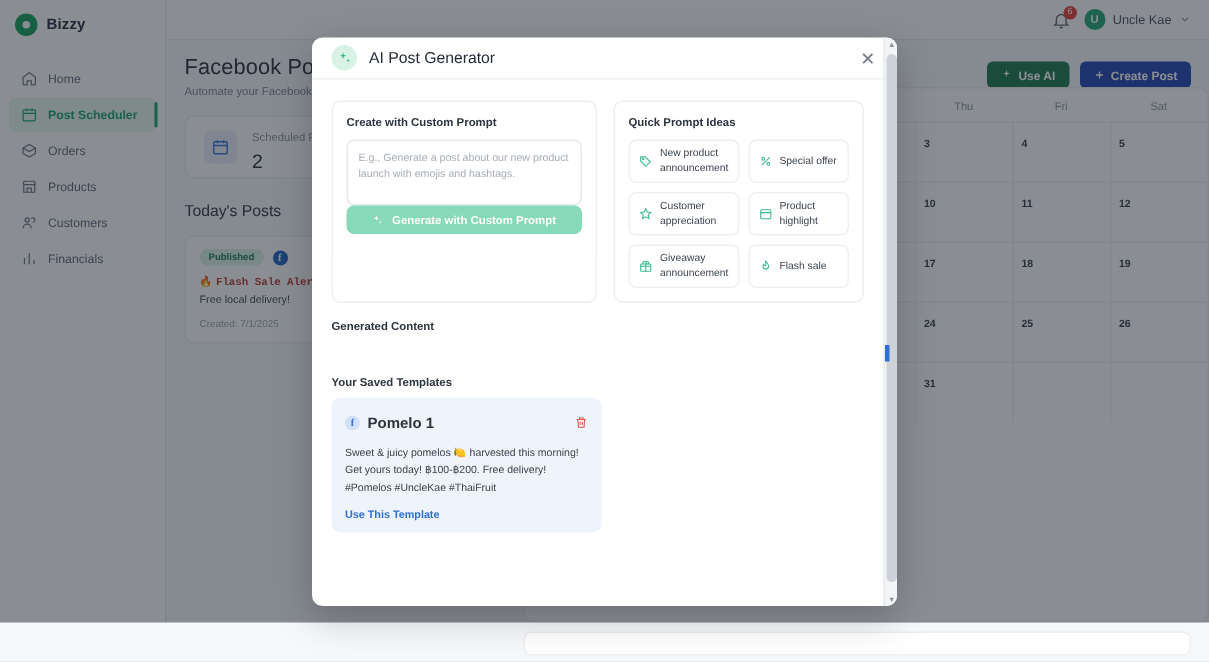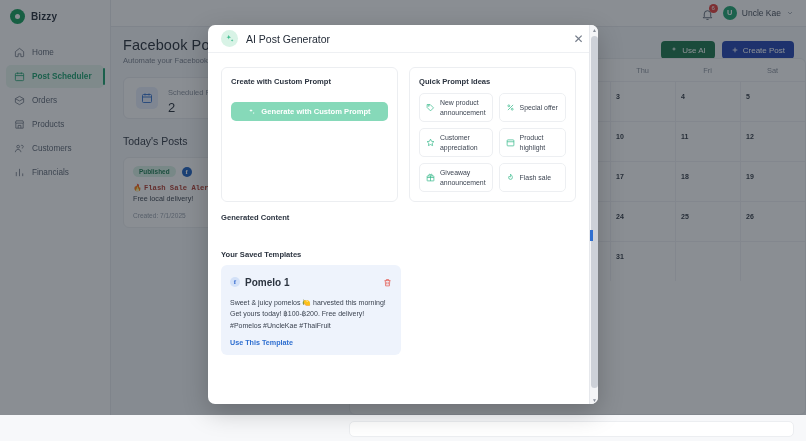--- a/index.html
+++ b/index.html
@@ -62,21 +62,21 @@
   .user-name { font-size: 8.5px; color: #434b58; }
 
   
   .page { position: absolute; left: 111px; top: 27px; right: 0; bottom: 26px; padding: 10px 12px; }
   .page-title { font-size: 14.5px; color: #222a35; font-weight: 400; letter-spacing: .1px; }
   .page-sub { font-size: 7.6px; color: #7a828f; margin-top: 3px; }
 
   .actions { position: absolute; right: 12px; top: 14px; display: flex; gap: 7px; }
   .btn {
     display: flex; align-items: center; gap: 4px; height: 18px;
-    padding: 0 9px; border-radius: 4px; font-size: 8px; color: #fff; font-weight: 400;
+    padding: 0 9px; border-radius: 4px; font-size: 8px; color: #fff; font-weight: 700;
   }
   .btn.green { background: #157347; }
   .btn.blue { background: #1e40af; }
 
   .stat-card {
     margin-top: 12px; background: #fff; border: 1px solid #eaecf0; border-radius: 6px;
     width: 196px; height: 42px; display: flex; align-items: center; gap: 10px; padding: 0 12px;
   }
   .stat-ic {
     width: 22px; height: 22px; border-radius: 5px; background: #e9effc;
@@ -160,21 +160,21 @@
   .panel { border: 1px solid #eceef1; border-radius: 6px; padding: 9px; }
   .panel.left { width: 177px; }
   .panel.right { flex: 1; }
   .panel-title { font-size: 7.6px; font-weight: 700; color: #2c3440; }
 
   .prompt-box {
     margin-top: 7px; height: 44px; border: 1px solid #e6e8ec; border-radius: 5px;
     padding: 6px 7px; font-size: 7.1px; line-height: 1.55; color: #a7adb8;
   }
   .gen-btn {
-    margin-top: 16px; height: 19px; border-radius: 5px; background: #86d9b9;
+    margin-top: 0; height: 19px; border-radius: 5px; background: #86d9b9;
     display: flex; align-items: center; justify-content: center; gap: 5px;
     color: #fff; font-size: 7.6px; font-weight: 600;
   }
 
   .idea-grid { margin-top: 7px; display: grid; grid-template-columns: 1fr 1fr; gap: 6px; }
   .idea {
     border: 1px solid #edeff2; border-radius: 5px; min-height: 29px;
     display: flex; align-items: center; gap: 5px; padding: 4px 6px;
     font-size: 6.9px; line-height: 1.35; color: #3d4552;
   }
@@ -409,20 +409,21 @@
       </span>
       <span class="modal-title">AI Post Generator</span>
       <span class="modal-x">✕</span>
     </div>
 
     <div class="modal-body">
       <div class="two-col">
 
         <div class="panel left">
           <div class="panel-title">Create with Custom Prompt</div>
+          <div class="prompt-box">E.g., Generate a post about our new product launch with emojis and hashtags.</div>
           <div class="gen-btn">
             <svg viewBox="0 0 24 24" fill="#fff" width="8" height="8">
                 <path d="M9 2l1.3 4.2L14.5 7.5 10.3 8.8 9 13 7.7 8.8 3.5 7.5 7.7 6.2z"></path>
                 <path d="M17 12l.8 2.5 2.5.8-2.5.8-.8 2.5-.8-2.5-2.5-.8 2.5-.8z"></path>
               </svg>
             <span>Generate with Custom Prompt</span>
           </div>
         </div>
 
         <div class="panel right">

